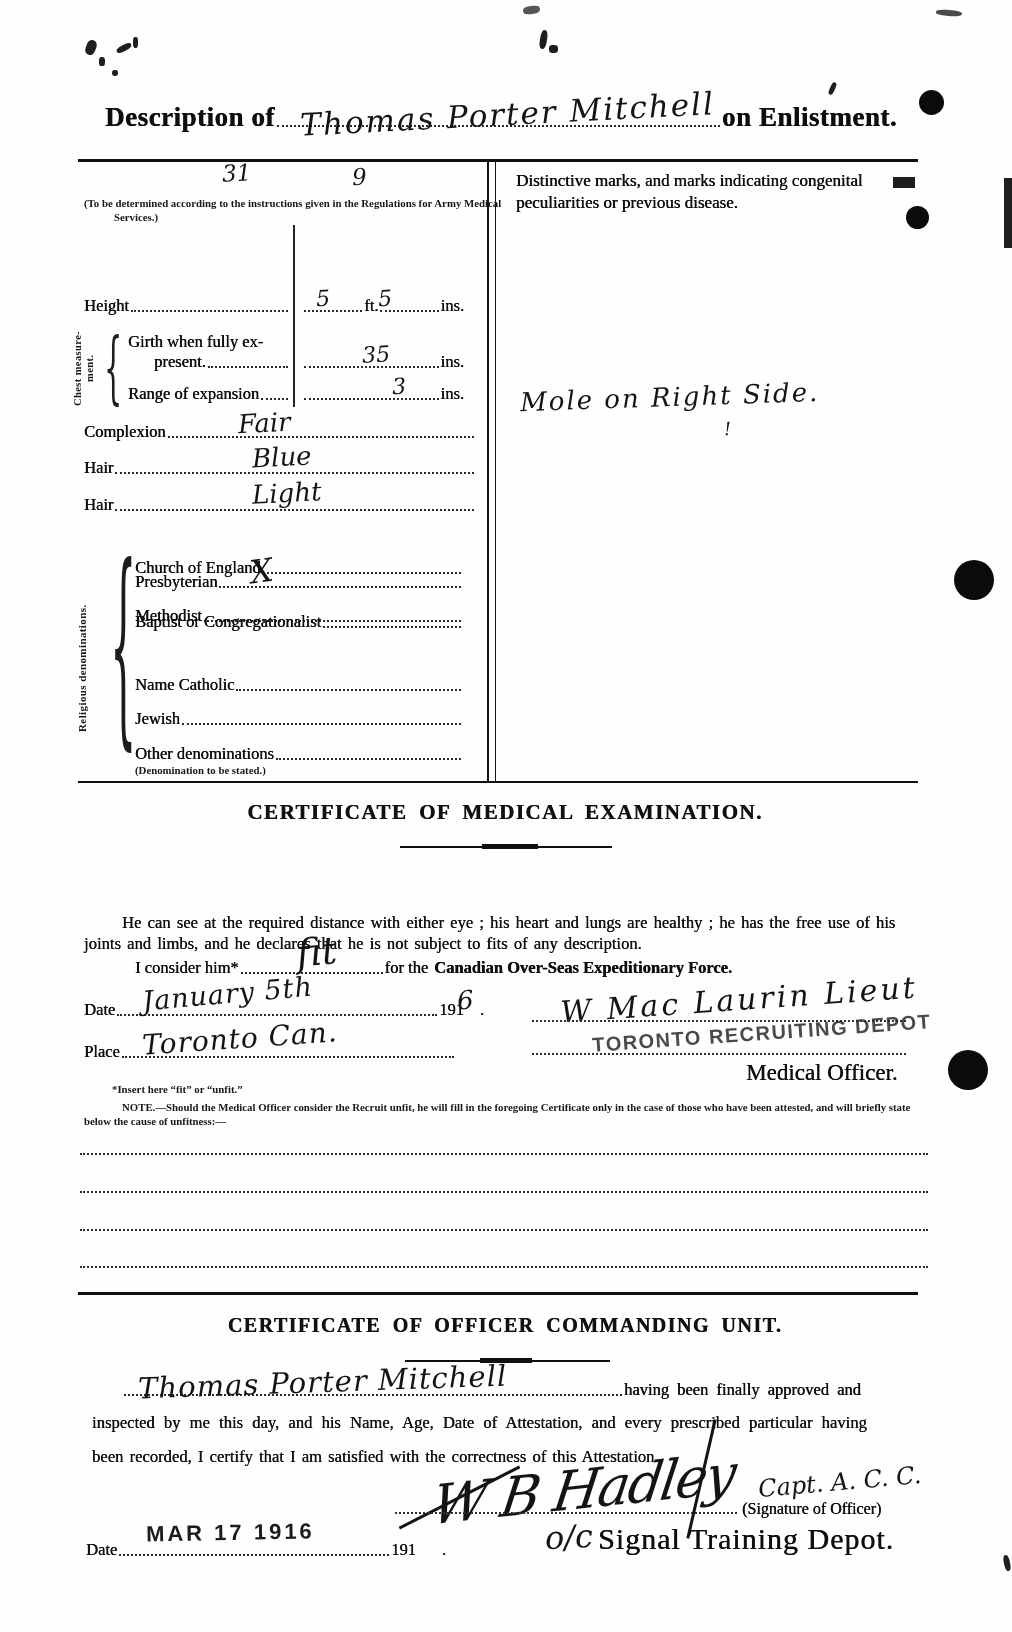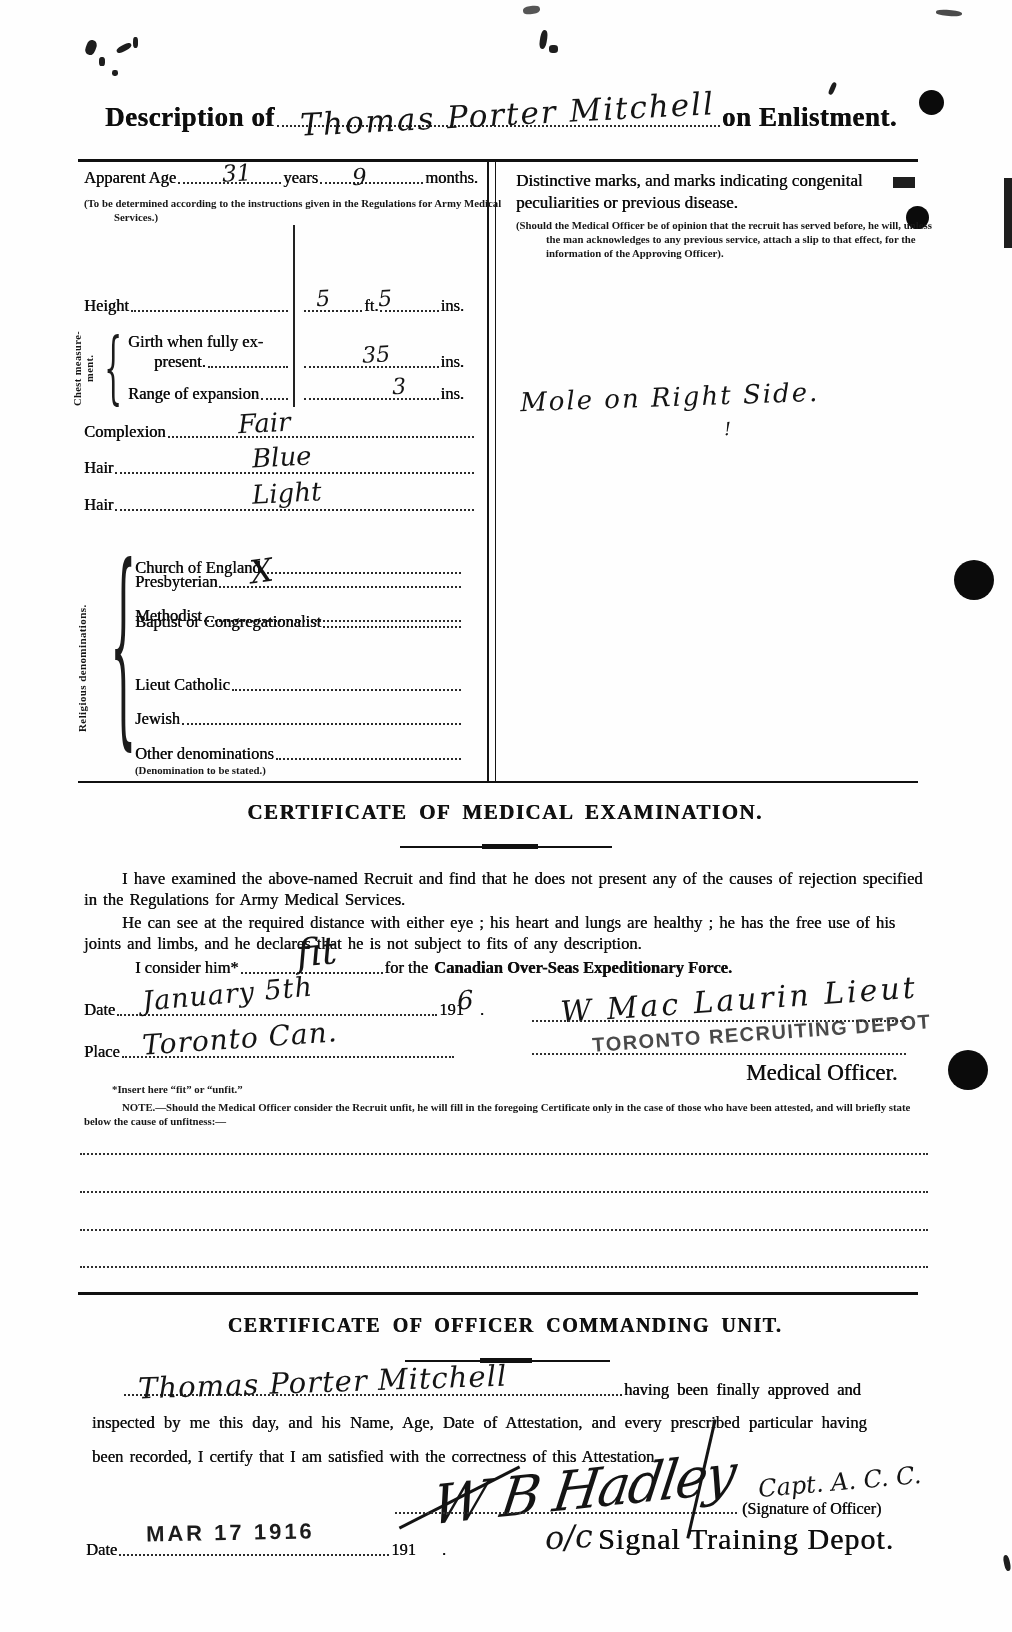--- a/index.html
+++ b/index.html
@@ -54,27 +54,20 @@
     <span class="dots" style="margin-bottom:6px;"></span>
     <span class="lbl big">on Enlistment.</span>
   </div>
   <span class="abs hand" style="left:300px;top:96px;font-size:31px;letter-spacing:2px;">Thomas Porter Mitchell</span>
 
   <div class="abs hline" style="left:78px;top:159px;width:840px;height:3px;"></div>
   <div class="abs hline" style="left:78px;top:781px;width:840px;height:2px;"></div>
   <div class="abs" style="left:487px;top:161px;width:6px;height:620px;border-left:2px solid #141414;border-right:1px solid #141414;"></div>
   <div class="abs" style="left:293px;top:225px;width:1.5px;height:182px;background:#222;"></div>
 
-  <div class="abs row" style="left:84px;top:168px;width:394px;">
-    <span class="lbl">Apparent Age</span>
-    <span class="dots"></span>
-    <span class="lbl">years</span>
-    <span class="dots"></span>
-    <span class="lbl">months.</span>
-  </div>
   <span class="abs hand" style="left:222px;top:160px;font-size:23px;">31</span>
   <span class="abs hand" style="left:352px;top:164px;font-size:23px;">9</span>
   <div class="abs sm hang" style="left:84px;top:196px;width:392px;">(To be determined according to the instructions given in the Regulations for Army Medical Services.)</div>
 
   <div class="abs row" style="left:84px;top:296px;width:206px;">
     <span class="lbl">Height</span>
     <span class="dots"></span>
   </div>
   <div class="abs row" style="left:302px;top:296px;width:162px;">
     <span class="dots"></span>
@@ -138,43 +131,41 @@
   <span class="abs hand" style="left:250px;top:552px;font-size:32px;transform:rotate(-8deg);">X</span>
   <div class="abs row" style="left:135px;top:606px;width:328px;">
     <span class="lbl">Methodist</span>
       <span class="dots"></span>
   </div>
   <div class="abs row" style="left:135px;top:612px;width:328px;">
     <span class="lbl">Baptist or Congregationalist</span>
       <span class="dots"></span>
   </div>
   <div class="abs row" style="left:135px;top:675px;width:328px;">
-    <span class="lbl">Lieut Catholic</span>
+    <span class="lbl">Name Catholic</span>
       <span class="dots"></span>
   </div>
   <div class="abs row" style="left:135px;top:709px;width:328px;">
     <span class="lbl">Jewish</span>
       <span class="dots"></span>
   </div>
   <div class="abs row" style="left:135px;top:744px;width:328px;">
     <span class="lbl">Other denominations</span>
       <span class="dots"></span>
   </div>
   <div class="abs sm" style="left:135px;top:763px;">(Denomination to be stated.)</div>
 
   <div class="abs lbl" style="left:516px;top:170px;width:396px;white-space:normal;font-size:17px;line-height:1.3;">Distinctive marks, and marks indicating congenital peculiarities or previous disease.</div>
-  <div class="abs sm hang" style="left:516px;top:218px;width:392px;">(Should the Medical Officer be of opinion that the recruit has served before, he will, unless the man acknowledges to any previous service, attach a slip to that effect, for the information of the Approving Officer).</div>
   <span class="abs hand" style="left:520px;top:382px;font-size:26px;letter-spacing:2px;transform:rotate(-2deg);">Mole on Right Side.</span>
   <span class="abs hand" style="left:724px;top:418px;font-size:18px;">!</span>
 
   <div class="abs head" style="left:80px;top:800px;width:850px;">CERTIFICATE OF MEDICAL EXAMINATION.</div>
   <div class="abs hline" style="left:400px;top:846px;width:212px;height:2px;"></div>
   <div class="abs hline" style="left:482px;top:844px;width:56px;height:5px;"></div>
 
-  <div class="abs para" style="left:84px;top:868px;width:846px;text-indent:38px;">I have examined the above-named Recruit and find that he does not present any of the causes of rejection specified in the Regulations for Army Medical Services.</div>
   <div class="abs para" style="left:84px;top:912px;width:848px;text-indent:38px;">He can see at the required distance with either eye ; his heart and lungs are healthy ; he has the free use of his joints and limbs, and he declares that he is not subject to fits of any description.</div>
 
   <div class="abs row" style="left:135px;top:958px;width:718px;">
     <span class="lbl">I consider him*</span>
     <span class="dotsfix" style="width:142px;"></span>
     <span class="lbl">for the</span>
     <span class="lbl" style="font-weight:700;padding-left:6px;">Canadian Over-Seas Expeditionary Force.</span>
   </div>
   <span class="abs hand" style="left:296px;top:930px;font-size:38px;transform:rotate(-6deg);">fit</span>
 

